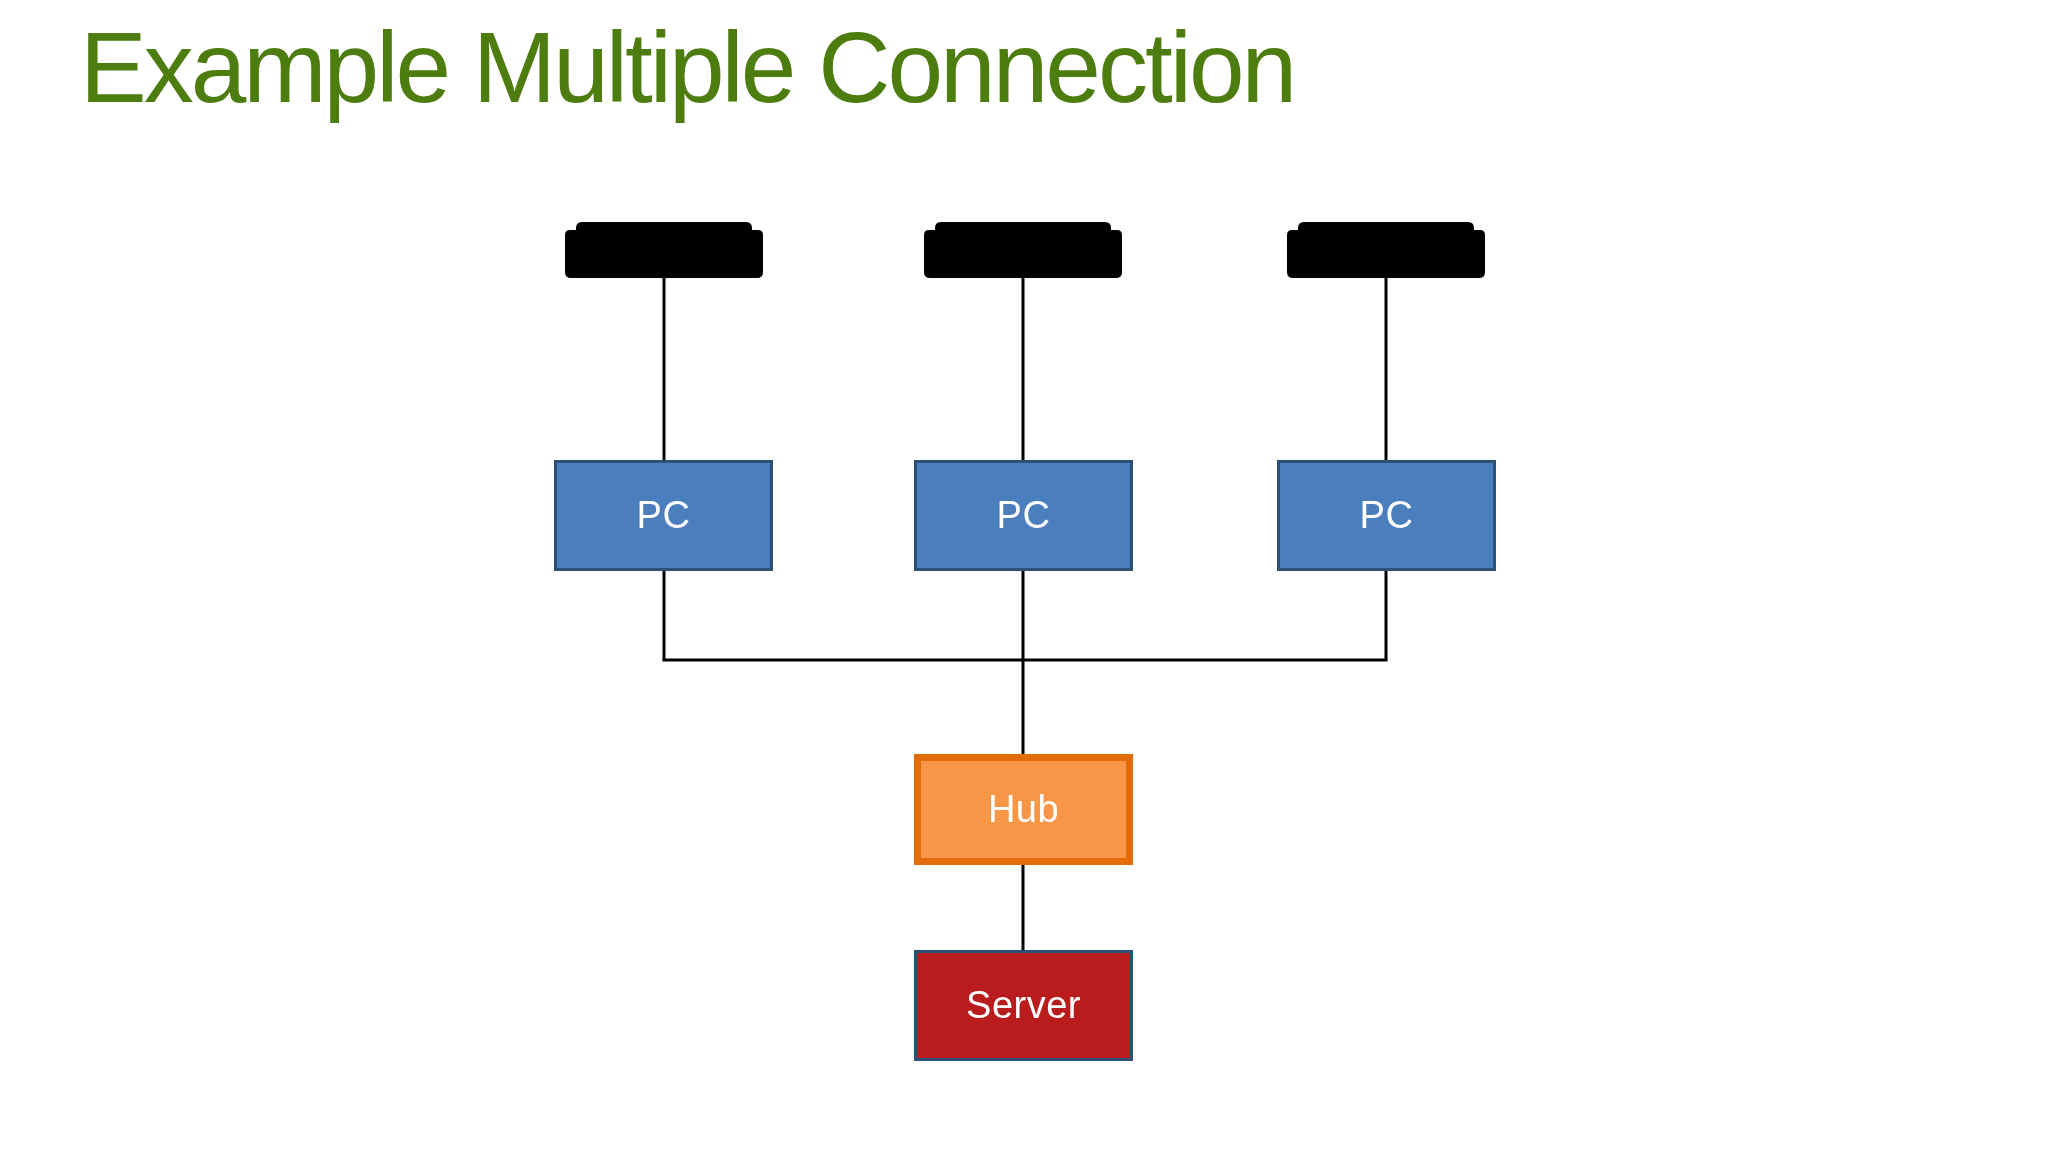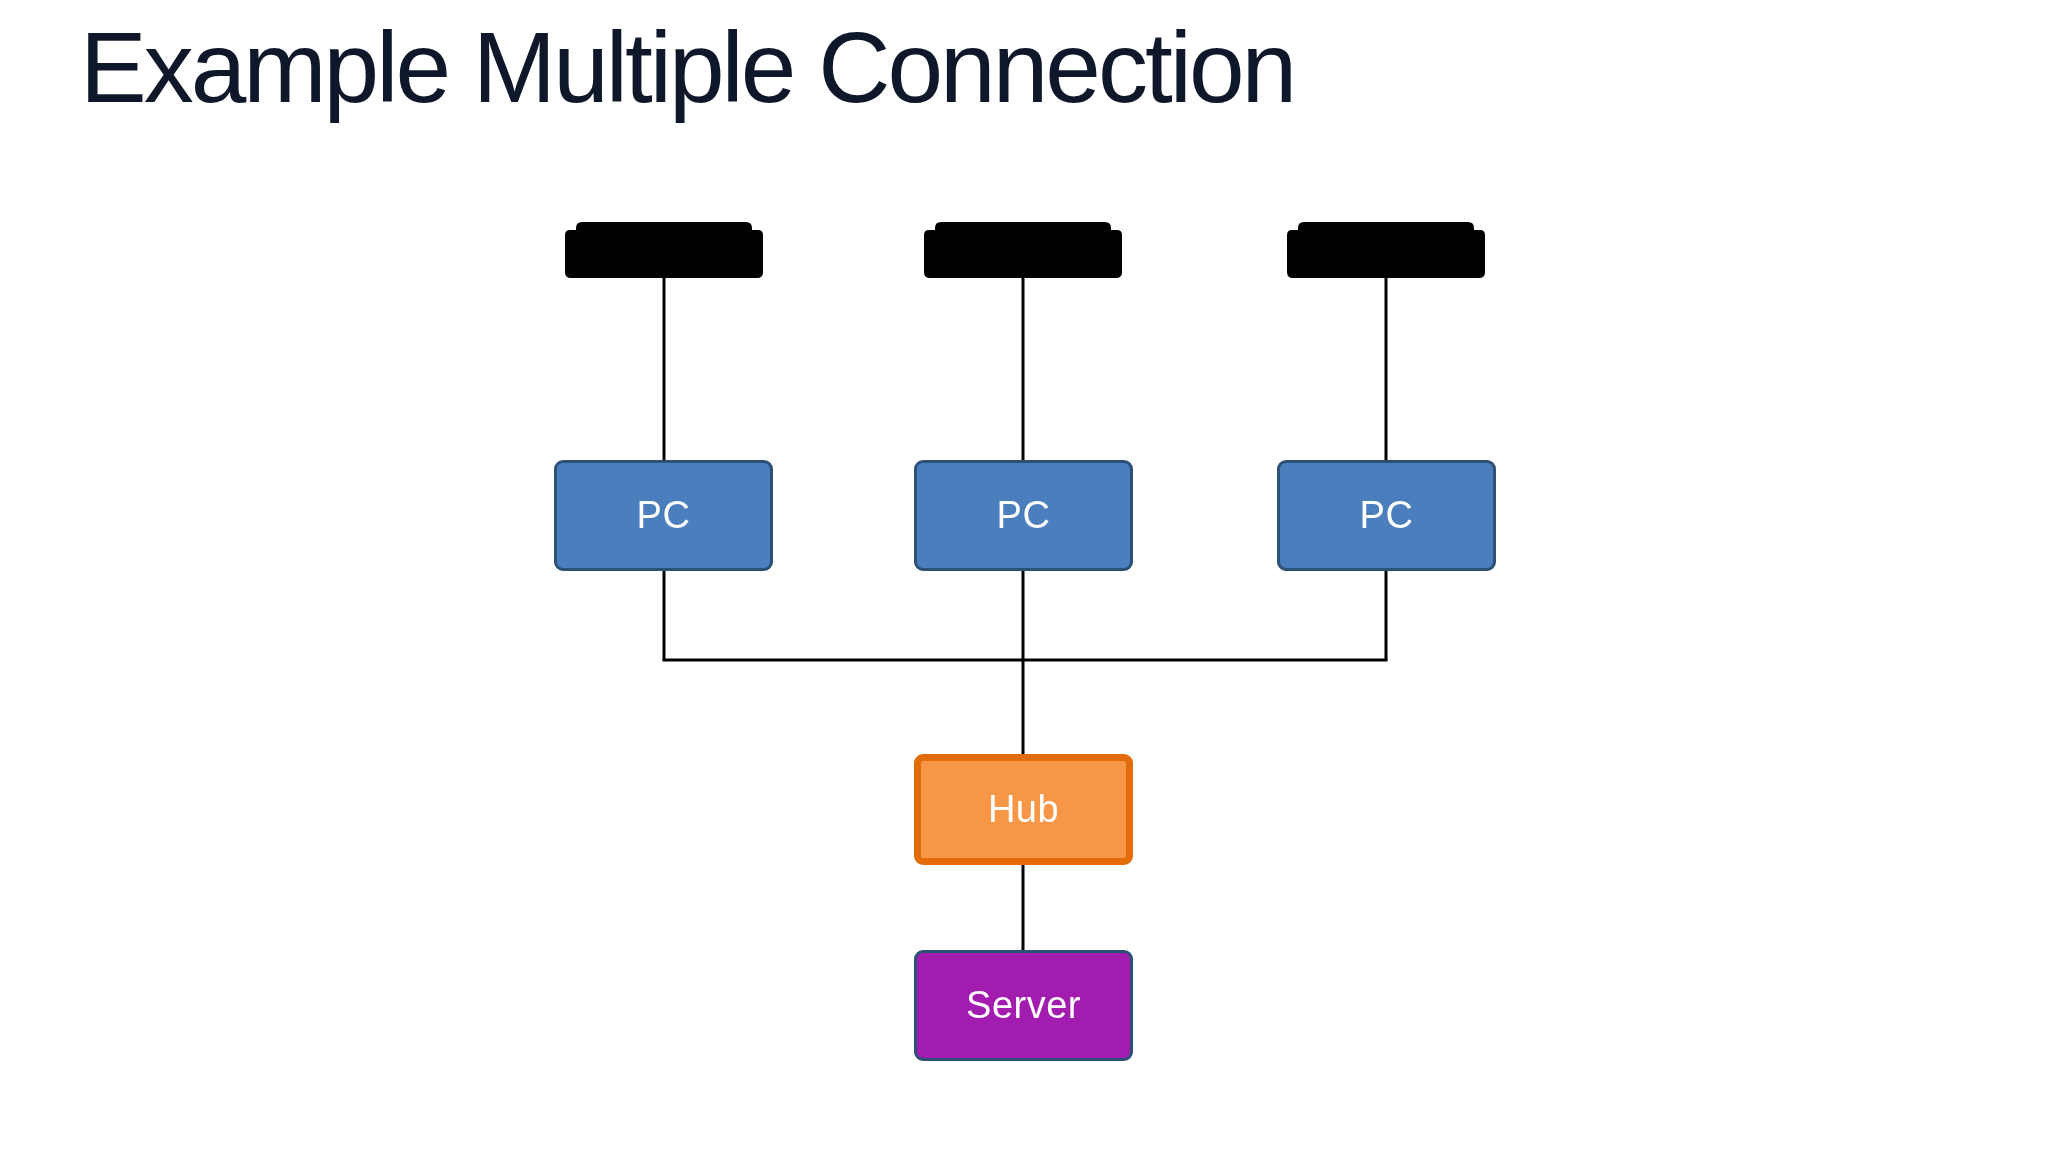--- a/index.html
+++ b/index.html
@@ -52,21 +52,20 @@
   .laptop-3 { left: 1287px; top: 222px; }
   .node {
     position: absolute;
     width: 219px;
     height: 111px;
     box-sizing: border-box;
     display: flex;
     align-items: center;
     justify-content: center;
     z-index: 2;
-    border-radius: 9px;
   }
   .node .label {
     color: #ffffff;
     font-size: 38px;
     font-weight: 300;
     letter-spacing: 0.5px;
   }
   .node-blue {
     background-color: #4A7EBD;
     border: 3px solid #2D5176;
@@ -79,21 +78,21 @@
   .pc-2 { left: 914px; top: 460px; }
   .pc-3 { left: 1277px; top: 460px; }
   .hub { left: 914px; top: 754px; }
   .server { left: 914px; top: 950px; }
 </style>
 </head>
 <body>
 
 <div class="slide">
 
-  <h1 class="title" style="color: #0f172a;">Example Multiple Connection</h1>
+  <h1 class="title" style="color: #4d7c0f;">Example Multiple Connection</h1>
 
   <svg class="connectors" viewBox="0 0 2048 1152" xmlns="http://www.w3.org/2000/svg">
 
     <line x1="664" y1="250" x2="664" y2="463" style="stroke: rgb(0, 0, 0);"></line>
     <line x1="1023" y1="250" x2="1023" y2="463" style="stroke: rgb(0, 0, 0);"></line>
     <line x1="1386" y1="250" x2="1386" y2="463" style="stroke: rgb(0, 0, 0);"></line>
 
     <line x1="664" y1="568" x2="664" y2="660" style="stroke: rgb(0, 0, 0);"></line>
     <line x1="1386" y1="568" x2="1386" y2="660" style="stroke: rgb(0, 0, 0);"></line>
 
@@ -123,17 +122,17 @@
   </div>
 
   <div class="node node-blue pc-3" style="background-color: rgb(74, 126, 189); border-color: rgb(45, 81, 118);">
     <span class="label" style="color: rgb(255, 255, 255);">PC</span>
   </div>
 
   <div class="node node-orange hub" style="background-color: rgb(247, 150, 70); border-color: rgb(227, 108, 10);">
     <span class="label" style="color: rgb(255, 255, 255);">Hub</span>
   </div>
 
-  <div class="node node-blue server" style="background-color: #a21caf; border-color: rgb(45, 81, 118); justify-content: center;">
+  <div class="node node-blue server" style="background-color: #b91c1c; border-color: rgb(45, 81, 118); justify-content: center;">
     <span class="label" style="color: rgb(255, 255, 255);">Server</span>
   </div>
 
 </div>
 
 </body></html>

